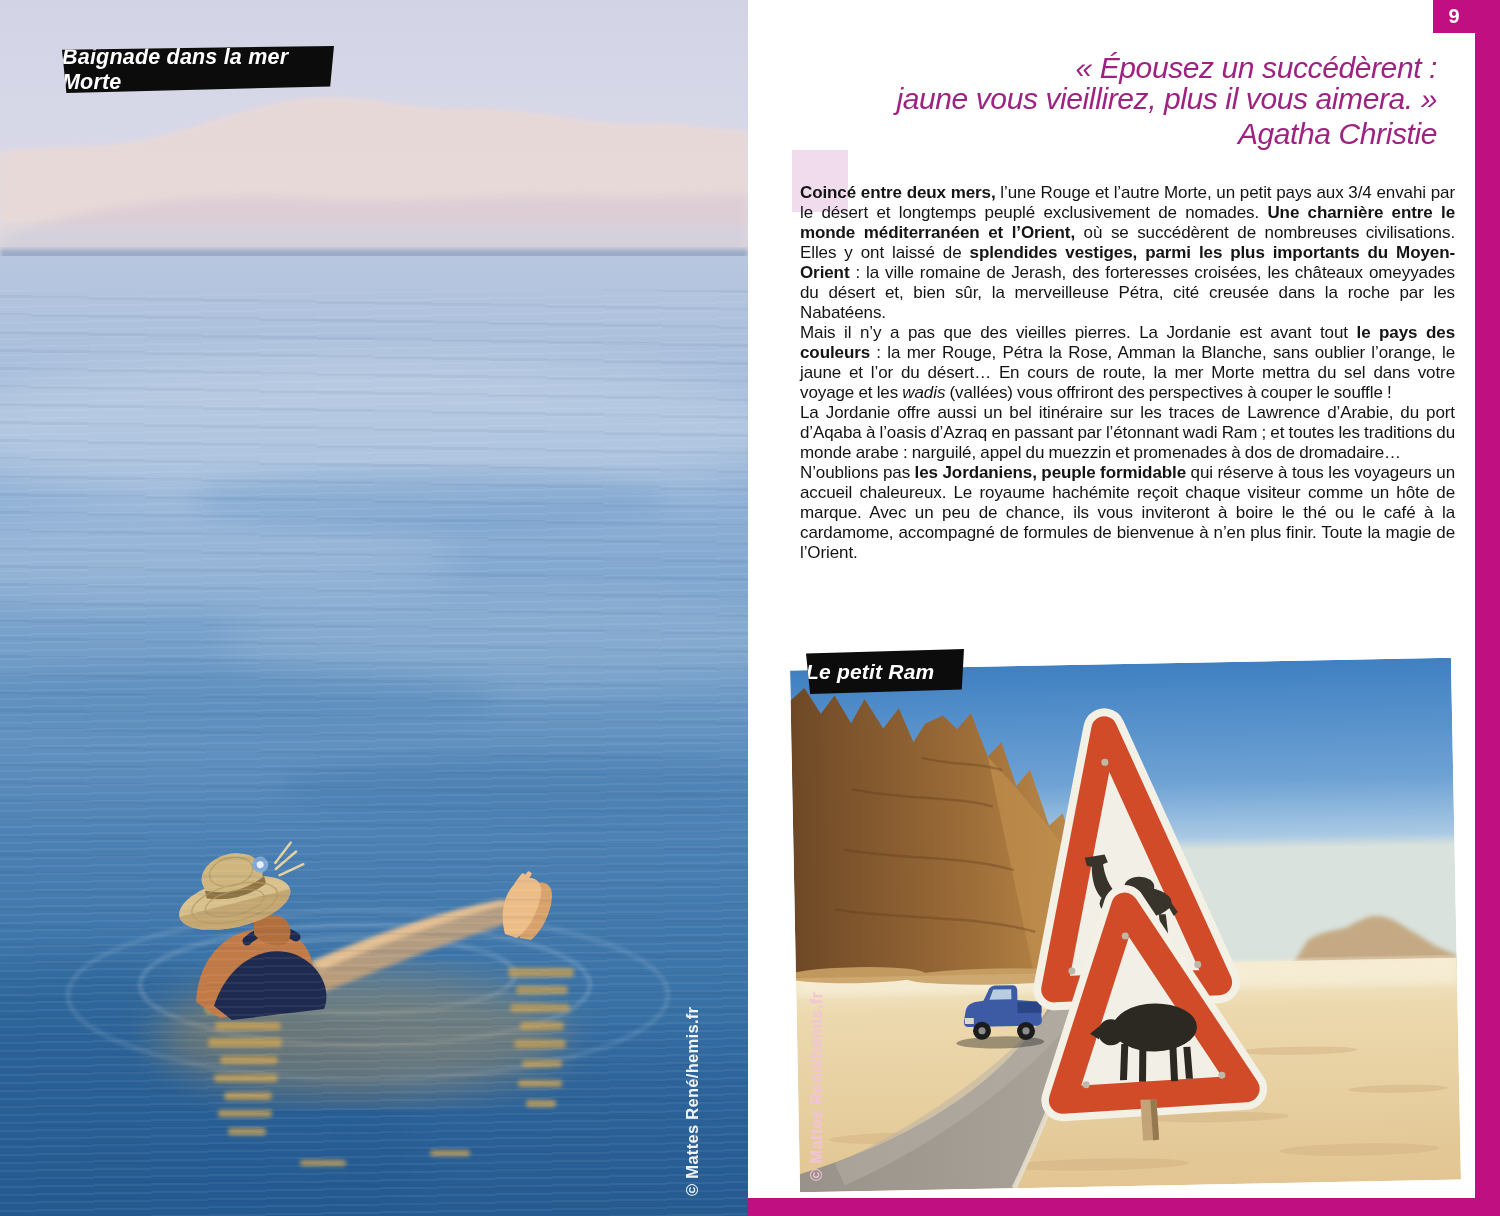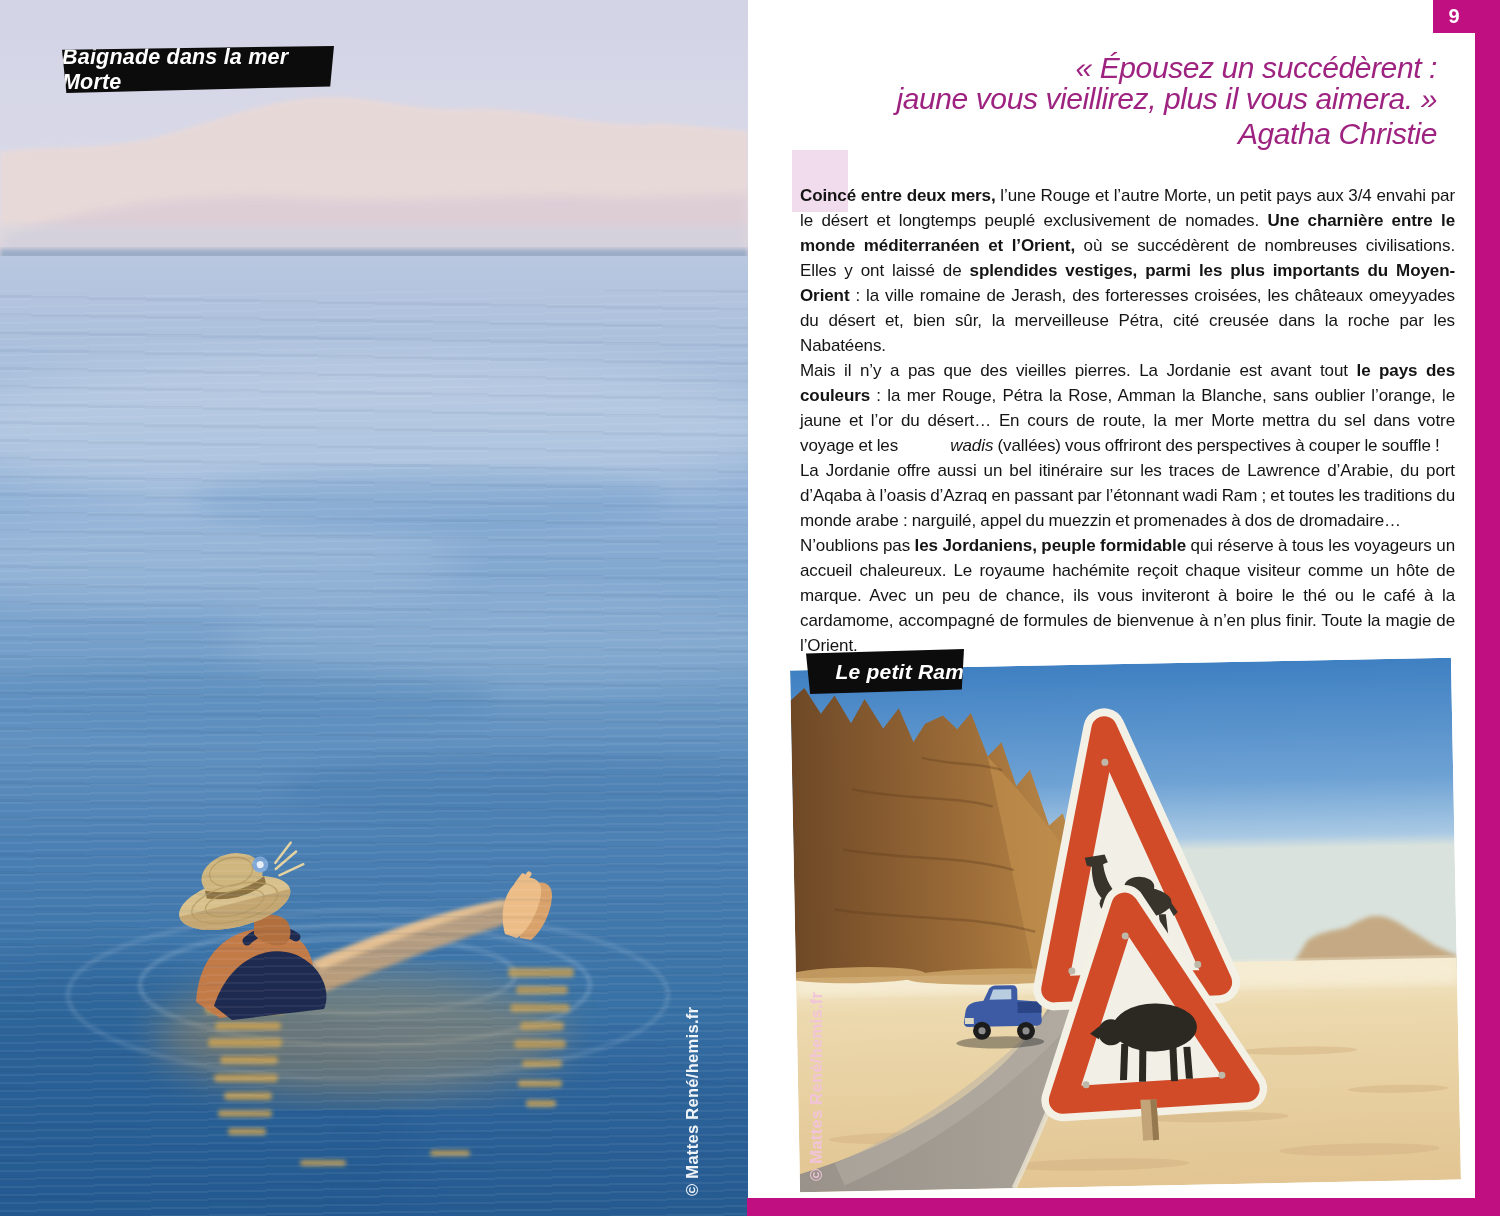--- a/index.html
+++ b/index.html
@@ -16,21 +16,21 @@
     position:absolute; left:0; top:290px; width:748px; height:926px; pointer-events:none;
     background:
       repeating-linear-gradient(179deg, rgba(255,255,255,0.06) 0 2px, transparent 2px 8px),
       repeating-linear-gradient(181deg, rgba(18,48,88,0.05) 0 3px, transparent 3px 18px);
   }
 
   
   .photo-label {
     position:absolute; background:var(--label_bg); color:#fff;
     font-weight:700; font-style:italic; letter-spacing:.2px;
-    display:flex; align-items:center; justify-content:flex-end; z-index:6;
+    display:flex; align-items:center; justify-content:flex-start; z-index:6;
   }
   .label-sea  { left:62px;  top:46px;  width:272px; height:47px; font-size:21.5px;
                 clip-path:polygon(0% 8%, 100% 0%, 98.6% 86%, 1.6% 100%); }
   .label-wadi { left:806px; top:649px; width:158px; height:45px; font-size:21px;
                 clip-path:polygon(0% 10%, 100% 0%, 98.6% 90%, 2.6% 100%); }
 
   
   .credit {
     position:absolute; font-size:16.5px; font-weight:700; white-space:nowrap;
     transform:rotate(-90deg); transform-origin:0 0; letter-spacing:.3px; z-index:5;
@@ -52,26 +52,26 @@
     position:absolute; right:63px; top:52px; text-align:right;
     color:var(--quote_text); font-style:italic; font-size:30px; line-height:31px;
     letter-spacing:-0.4px; z-index:2;
   }
   .quote .author { font-size:30px; margin-top:4px; }
 
   
   .pink-square { position:absolute; left:792px; top:150px; width:56px; height:62px; background:var(--pink_square); z-index:1; }
   .body-text {
     position:absolute; left:800px; top:183px; width:655px; z-index:2;
-    color:var(--body_text); font-size:17px; line-height:25px;
+    color:var(--body_text); font-size:17px; line-height:20px;
     text-align:justify; letter-spacing:-0.1px; word-spacing:-0.4px;
   }
   .body-text p { margin:0; }
   .b { font-weight:700; }
-  .i { font-style:italic;margin-left:48px; }
+  .i { font-style:italic; }
 
   
   .wadi-photo {
     position:absolute; left:795px; top:664px; width:661px; height:522px;
     transform:rotate(-1.1deg); overflow:hidden; z-index:1;
   }
   .wadi-photo svg { position:absolute; left:0; top:0; width:100%; height:100%; }
 </style>
 </head>
 <body>

